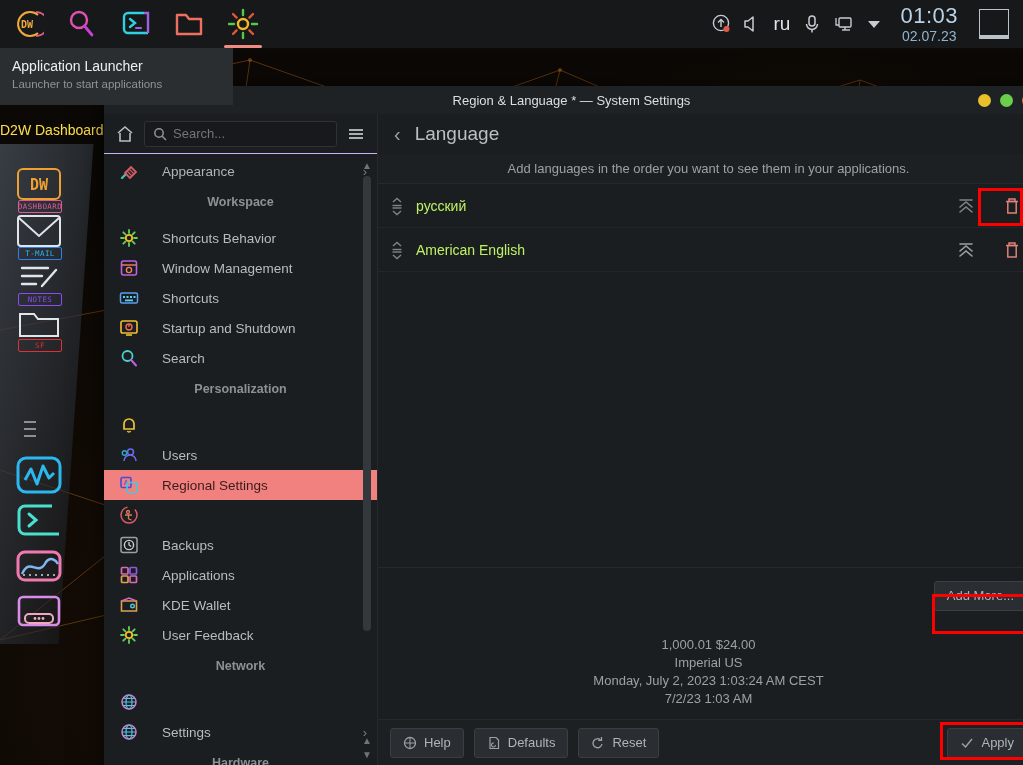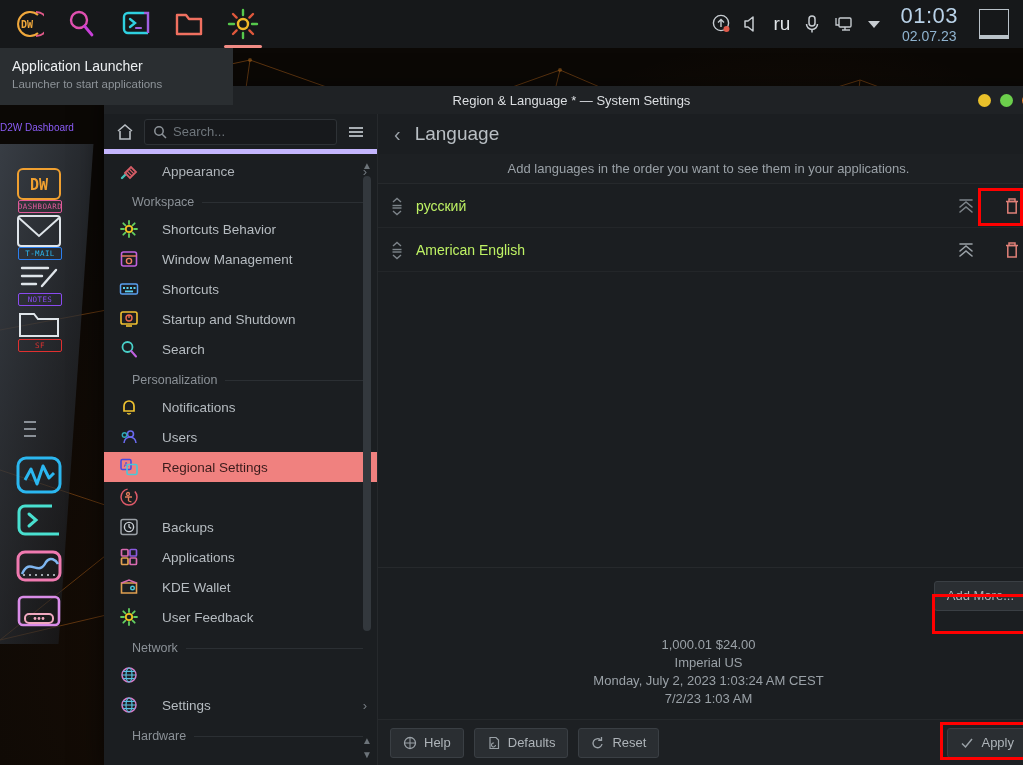--- a/index.html
+++ b/index.html
@@ -56,21 +56,21 @@
   #tooltip .tt-title { font-size: 14px; color: #eceff1; }
   #tooltip .tt-sub { font-size: 11.5px; color: #8d9398; margin-top: 4px; }
 
   
   #widgets {
     position: absolute; left: 0; top: 48px; width: 106px; bottom: 0;
     z-index: 20; overflow: hidden;
   }
   #widget-label {
     position: absolute; left: 0; top: 74px; width: 130px;
-    font-size: 10px; color: #8b5cf6; white-space: nowrap;
+    font-size: 14px; color: #fde047; white-space: nowrap;
   }
   #widget-panelbg {
     position: absolute; left: -20px; top: 96px; width: 96px; height: 500px;
     background: linear-gradient(100deg, rgba(60,66,74,.92), rgba(28,32,38,.55));
     transform: skewX(-4deg);
   }
   .wgt { position: absolute; width: 46px; height: 44px; }
   .wgt svg { position: absolute; left: 0; top: 0; }
   .wgt-cap {
     position: absolute; left: 2px; bottom: -2px; width: 44px; height: 13px;
@@ -101,34 +101,34 @@
 
   
   #sidebar {
     width: 274px; flex: 0 0 274px; background: #1b1e21;
     display: flex; flex-direction: column; position: relative;
     border-right: 1px solid #26292c;
   }
   #side-top {
     height: 40px; flex: 0 0 40px; display: flex; align-items: center;
     gap: 6px; padding: 0 8px; background: #1b1e21;
-    border-bottom: 5px solid #c4b5fd;
+    border-bottom: 1px solid #c4b5fd;
   }
   .side-ibtn { width: 26px; height: 26px; display: flex; align-items: center; justify-content: center; cursor: pointer; }
   #searchbox {
     flex: 1 1 auto; height: 26px; background: #17191c; border: 1px solid #2e3236;
     border-radius: 3px; display: flex; align-items: center; gap: 6px; padding: 0 8px;
     cursor: text;
   }
   #searchbox .ph { font-size: 13px; color: #6f767c; }
 
   #sidelist { flex: 1 1 auto; overflow: hidden; position: relative; padding-top: 2px; }
   .sec-head {
     display: flex; align-items: center; gap: 8px;
-    padding: 9px 14px 5px 28px; font-size: 12.5px; font-weight: normal; color: #8b9197;
+    padding: 9px 14px 5px 14px; font-size: 12.5px; font-weight: bold; color: #8b9197; flex-direction: column;
   }
   .sec-head .rule { flex: 1 1 auto; height: 1px; background: #2b2f33; }
   .sitem {
     display: flex; align-items: center; gap: 22px; height: 30px;
     padding: 0 10px 0 14px; color: #b6bcc1; font-size: 13.5px; cursor: pointer;
   }
   .sitem .ico { width: 22px; height: 22px; flex: 0 0 22px; display: flex; align-items: center; justify-content: center; }
   .sitem .lbl { flex: 1 1 auto; white-space: nowrap; overflow: hidden; }
   .sitem .arr { color: #777e84; font-size: 13px; }
   .sitem.selected { background: #f0817f; color: #3a1b1b; }
@@ -449,21 +449,20 @@
           <span>Personalization</span>
           <span class="rule"></span>
         </div>
         <div class="sitem">
           <span class="ico">
             <svg width="20" height="20" viewBox="0 0 20 20">
               <path d="M5,14 V9 A5,5 0 0,1 15,9 V14 H5 Z" fill="none" stroke="#f0c430" stroke-width="1.7"></path>
               <path d="M8.4,16 A1.8,1.8 0 0,0 11.6,16" fill="none" stroke="#f0c430" stroke-width="1.5"></path>
             </svg>
           </span>
-          <span class="lbl">Notifications</span>
         </div>
         <div class="sitem">
           <span class="ico">
             <svg width="20" height="20" viewBox="0 0 20 20">
               <circle cx="11.5" cy="7" r="3" fill="none" stroke="#6a6af0" stroke-width="1.6"></circle>
               <path d="M5,16 A6,6 0 0,1 17,16" fill="none" stroke="#6a6af0" stroke-width="1.6"></path>
               <circle cx="5.5" cy="8" r="2.2" fill="none" stroke="#30a8b8" stroke-width="1.4"></circle>
             </svg>
           </span>
           <span class="lbl">Users</span>

